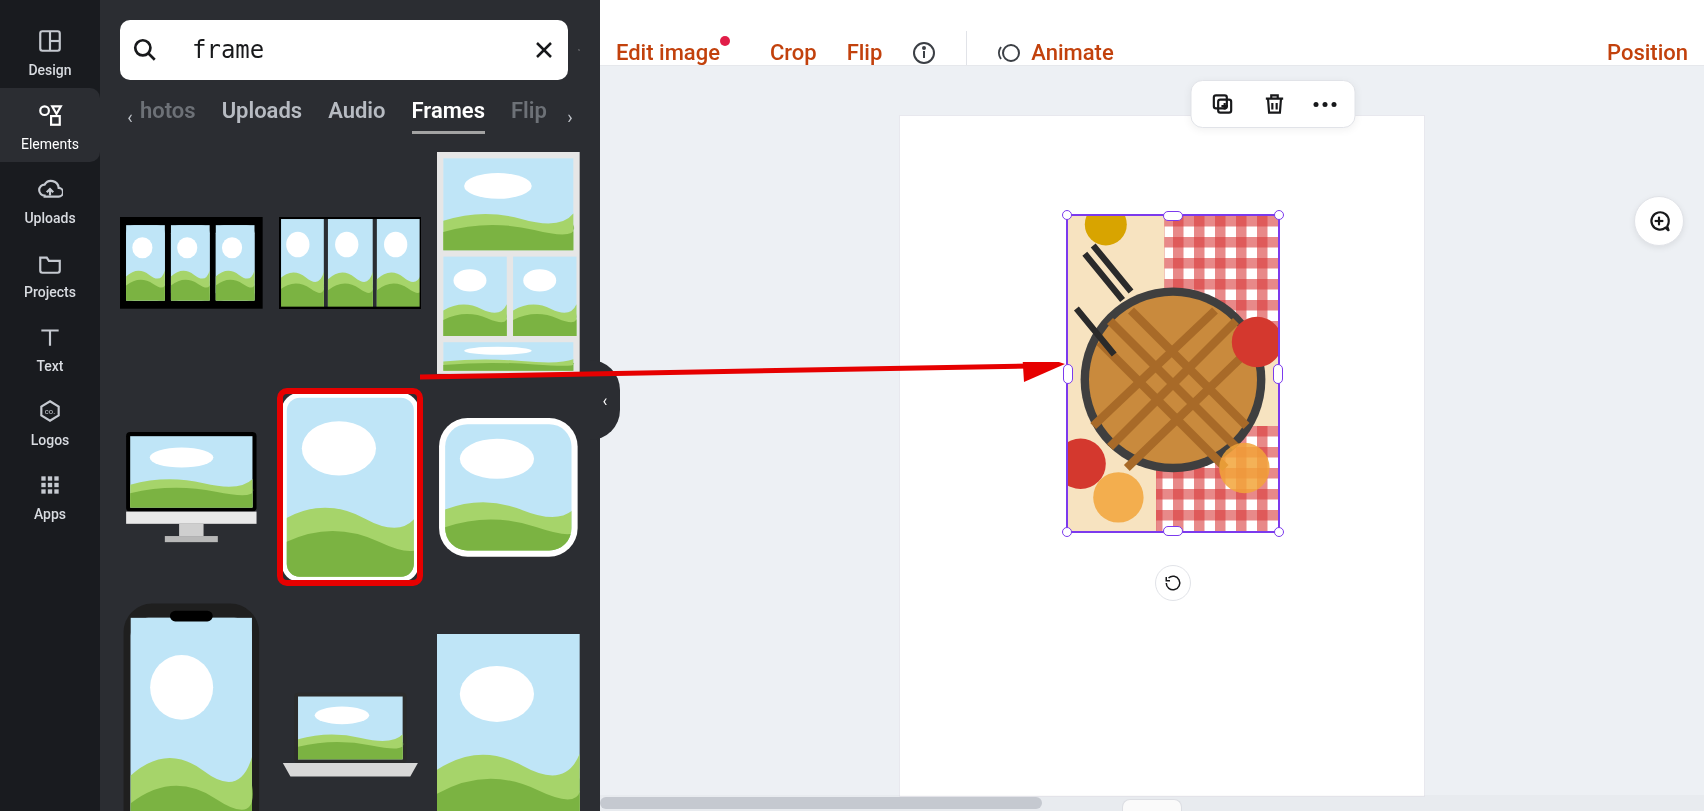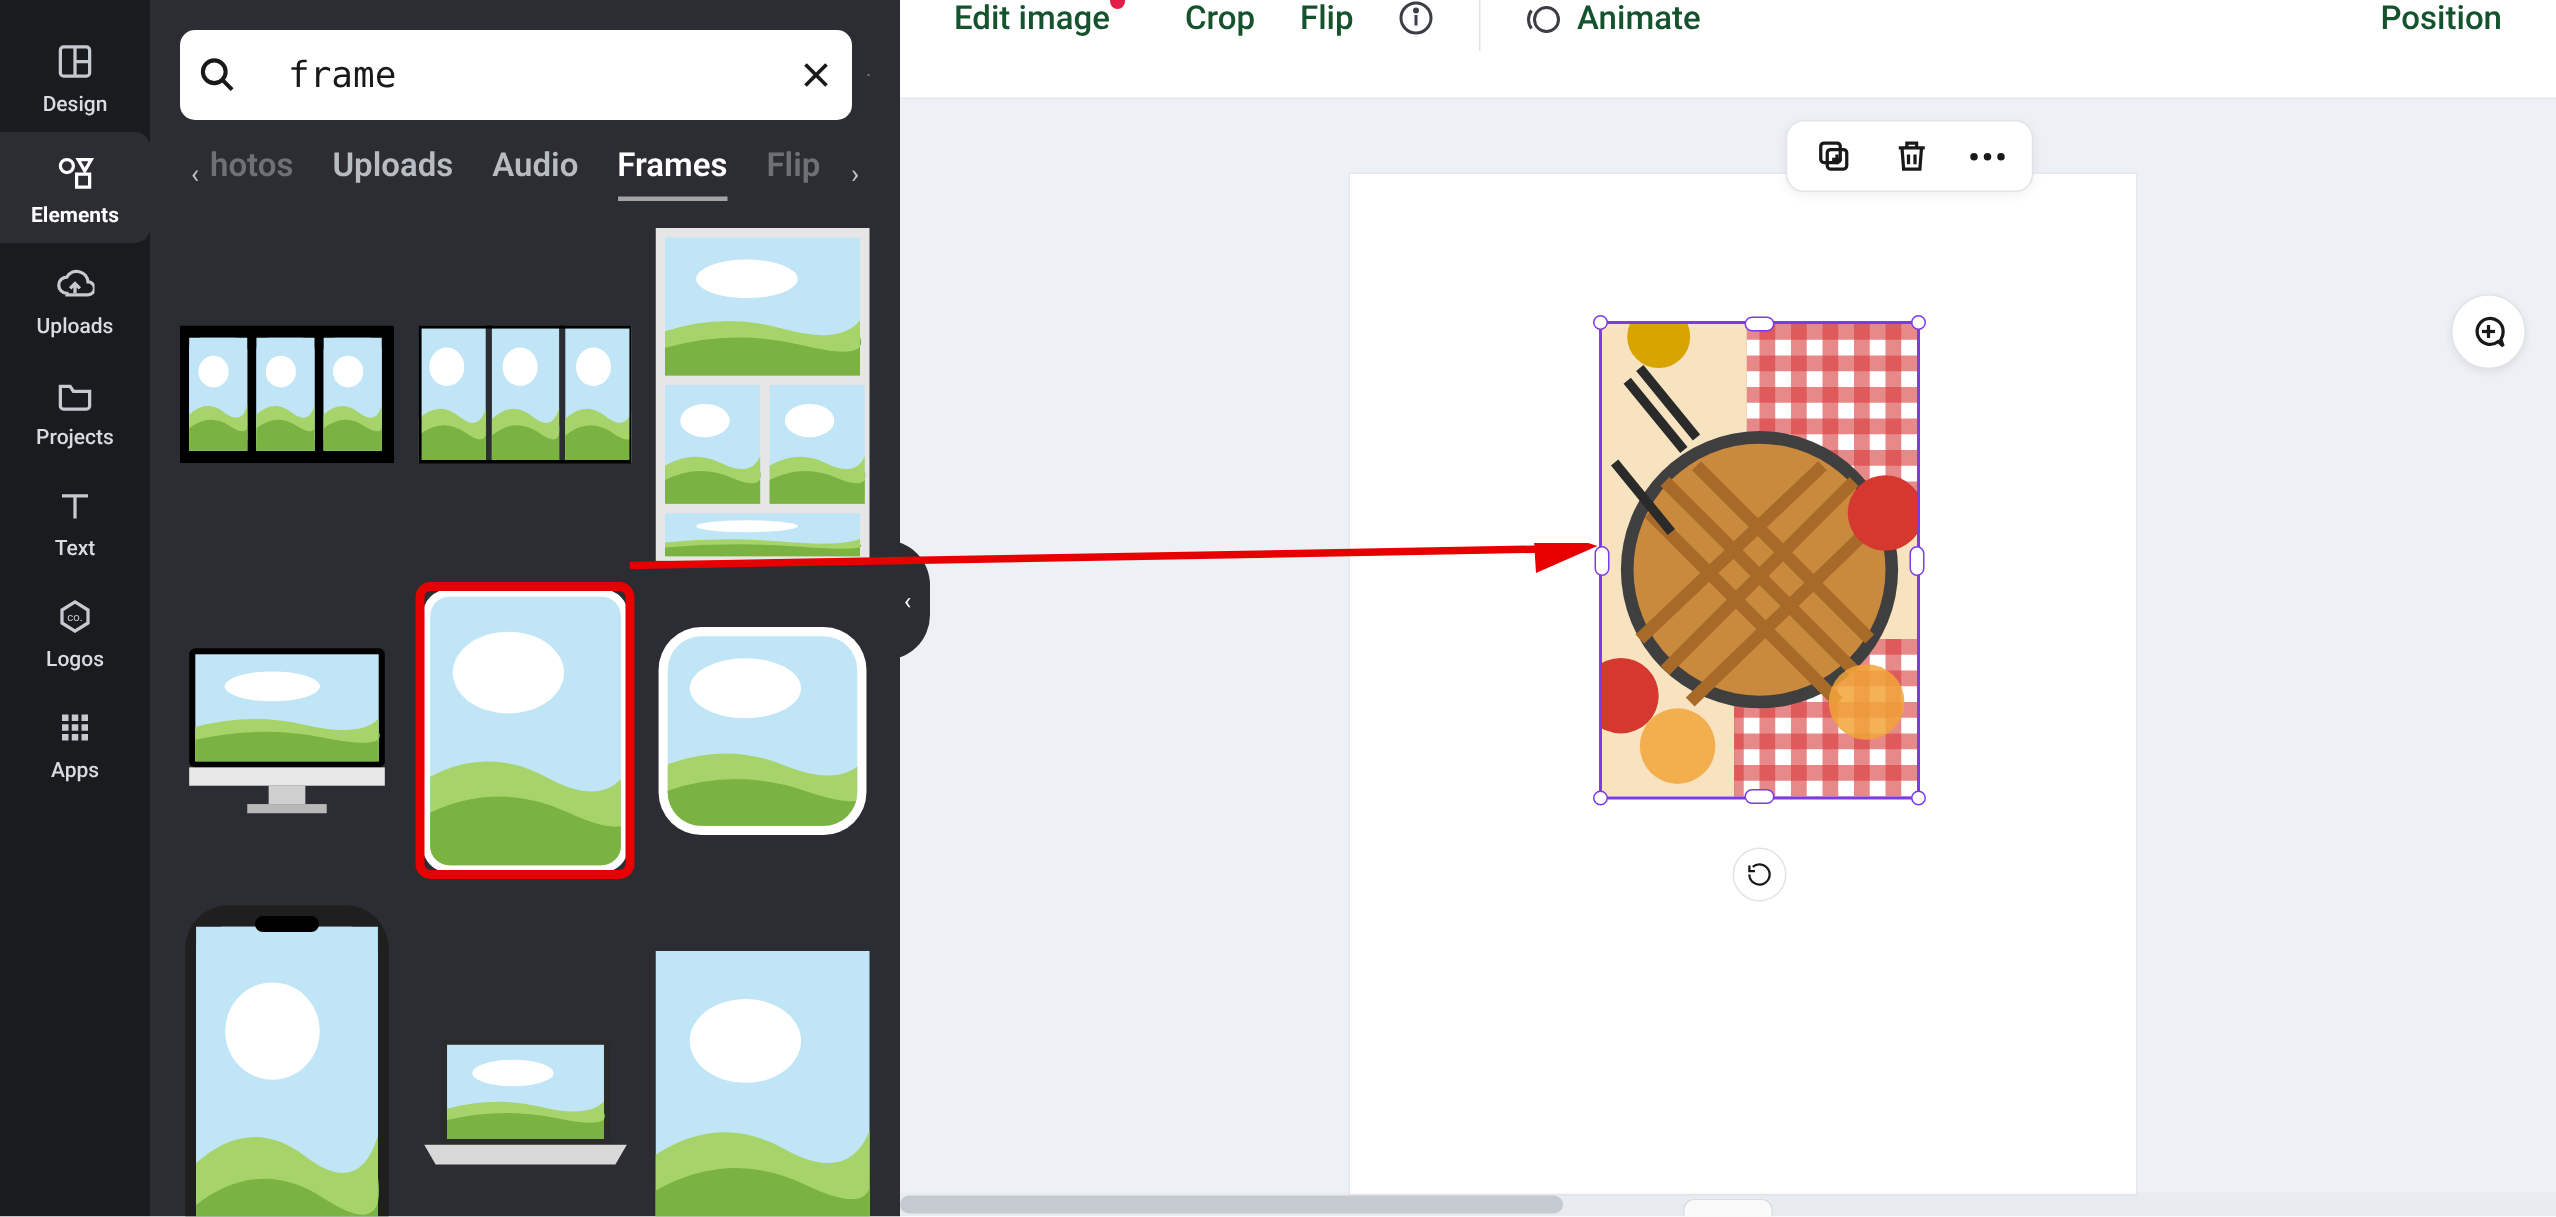--- a/index.html
+++ b/index.html
@@ -6,21 +6,21 @@
   html, body { width: 1704px; height: 811px; overflow: hidden; background: #fff; }
 
   .app { display: flex; width: 100%; height: 100%; position: relative; }
 
   
   .nav-col { width: 100px; background: #191b1f; color: #c5c9d0; display: flex; flex-direction: column; align-items: center; padding-top: 14px; }
   .nav-item { width: 100%; display: flex; flex-direction: column; align-items: center; gap: 8px; padding: 14px 0 10px; cursor: pointer; }
   .nav-item.active { background: #2b2d32; border-radius: 0 10px 10px 0; }
   .nav-item .ico { width: 26px; height: 26px; display:flex;align-items:center;justify-content:center;}
   .nav-item .lbl { font-size: 14px; font-weight: 500; color:#d8dbe0;}
-  .nav-item.active .lbl { color:#fff; font-weight:700;}
+  .nav-item.active .lbl { color:#fff; font-weight:400;}
 
   
   .panel { width: 500px; background: #2b2d32; position: relative; }
   .panel-inner { padding: 20px 20px 0 20px; height:100%; overflow:hidden;}
   .search-wrap { display:flex; gap:10px; align-items:center; }
   .search-box { flex:1; background:#fff; border-radius:10px; display:flex; align-items:center; padding:0 12px; height:60px;gap:24px;}
   .search-box .mag { width:26px; height:26px; color:#18191b; }
   .search-box input { flex:1; border:none; outline:none; font-size:24px; padding:0 10px; font-family:monospace, sans-serif; color:#18191b; background:transparent;}
   .search-box .clear { width:24px; height:24px; color:#18191b; cursor:pointer;}
   .filters { width:32px; height:32px; color:#fff; cursor:pointer; display:flex; align-items:center; justify-content:center;}
@@ -34,21 +34,21 @@
   .grid { margin-top:18px; display:grid; grid-template-columns: 1fr 1fr 1fr; gap:16px; }
   .cell { background:transparent; display:flex; align-items:center; justify-content:center; }
   .cell svg { width:100%; height:auto; }
   .cell.highlight { outline:6px solid #e60000; outline-offset:-4px; border-radius:8px; background:#2b2d32;}
 
   
   .nub { position:absolute; right:-20px; top:360px; width:30px; height:80px; background:#2b2d32; border-radius:0 30px 30px 0; display:flex; align-items:center; justify-content:center; color:#fff; cursor:pointer; z-index:5;}
 
   
   .right-col { flex:1; display:flex; flex-direction:column; position:relative; background:#edf0f4; }
-  .topbar { height:66px; background:#fff; display:flex; align-items:flex-start; padding:0 36px; gap:30px; border-bottom:1px solid #e6e8ec; color:#14532d; }
+  .topbar { height:66px; background:#fff; display:flex; align-items:flex-end; padding:0 16px; gap:30px; border-bottom:1px solid #e6e8ec; color:#c2410c; }
   .topbar .tb-btn { font-size:22px; font-weight:500; cursor:pointer; display:flex; align-items:center; gap:10px;}
   .topbar .edit-notif { width:10px; height:10px; background:#e11d48; border-radius:50%; position:relative; top:-12px; left:-10px;}
   .topbar .divider { width:1px; height:34px; background:#e1e3e8;}
   .topbar .spacer { flex:1; }
   .topbar .tb-ico { width:24px;height:24px; color:#3b3f45;}
 
   
   .canvas-wrap { flex:1; position:relative; overflow:hidden;}
   .ctl-group { display:flex; gap:14px;}
   .floating-ctx { position:absolute; top:14px; left:500px; transform:translateX(50%); display:flex; align-items:center; gap:26px; background:#fff; border:1px solid #e1e3e8; border-radius:12px; padding:10px 18px; z-index:30; box-shadow:0 2px 8px rgba(0,0,0,0.06);}

